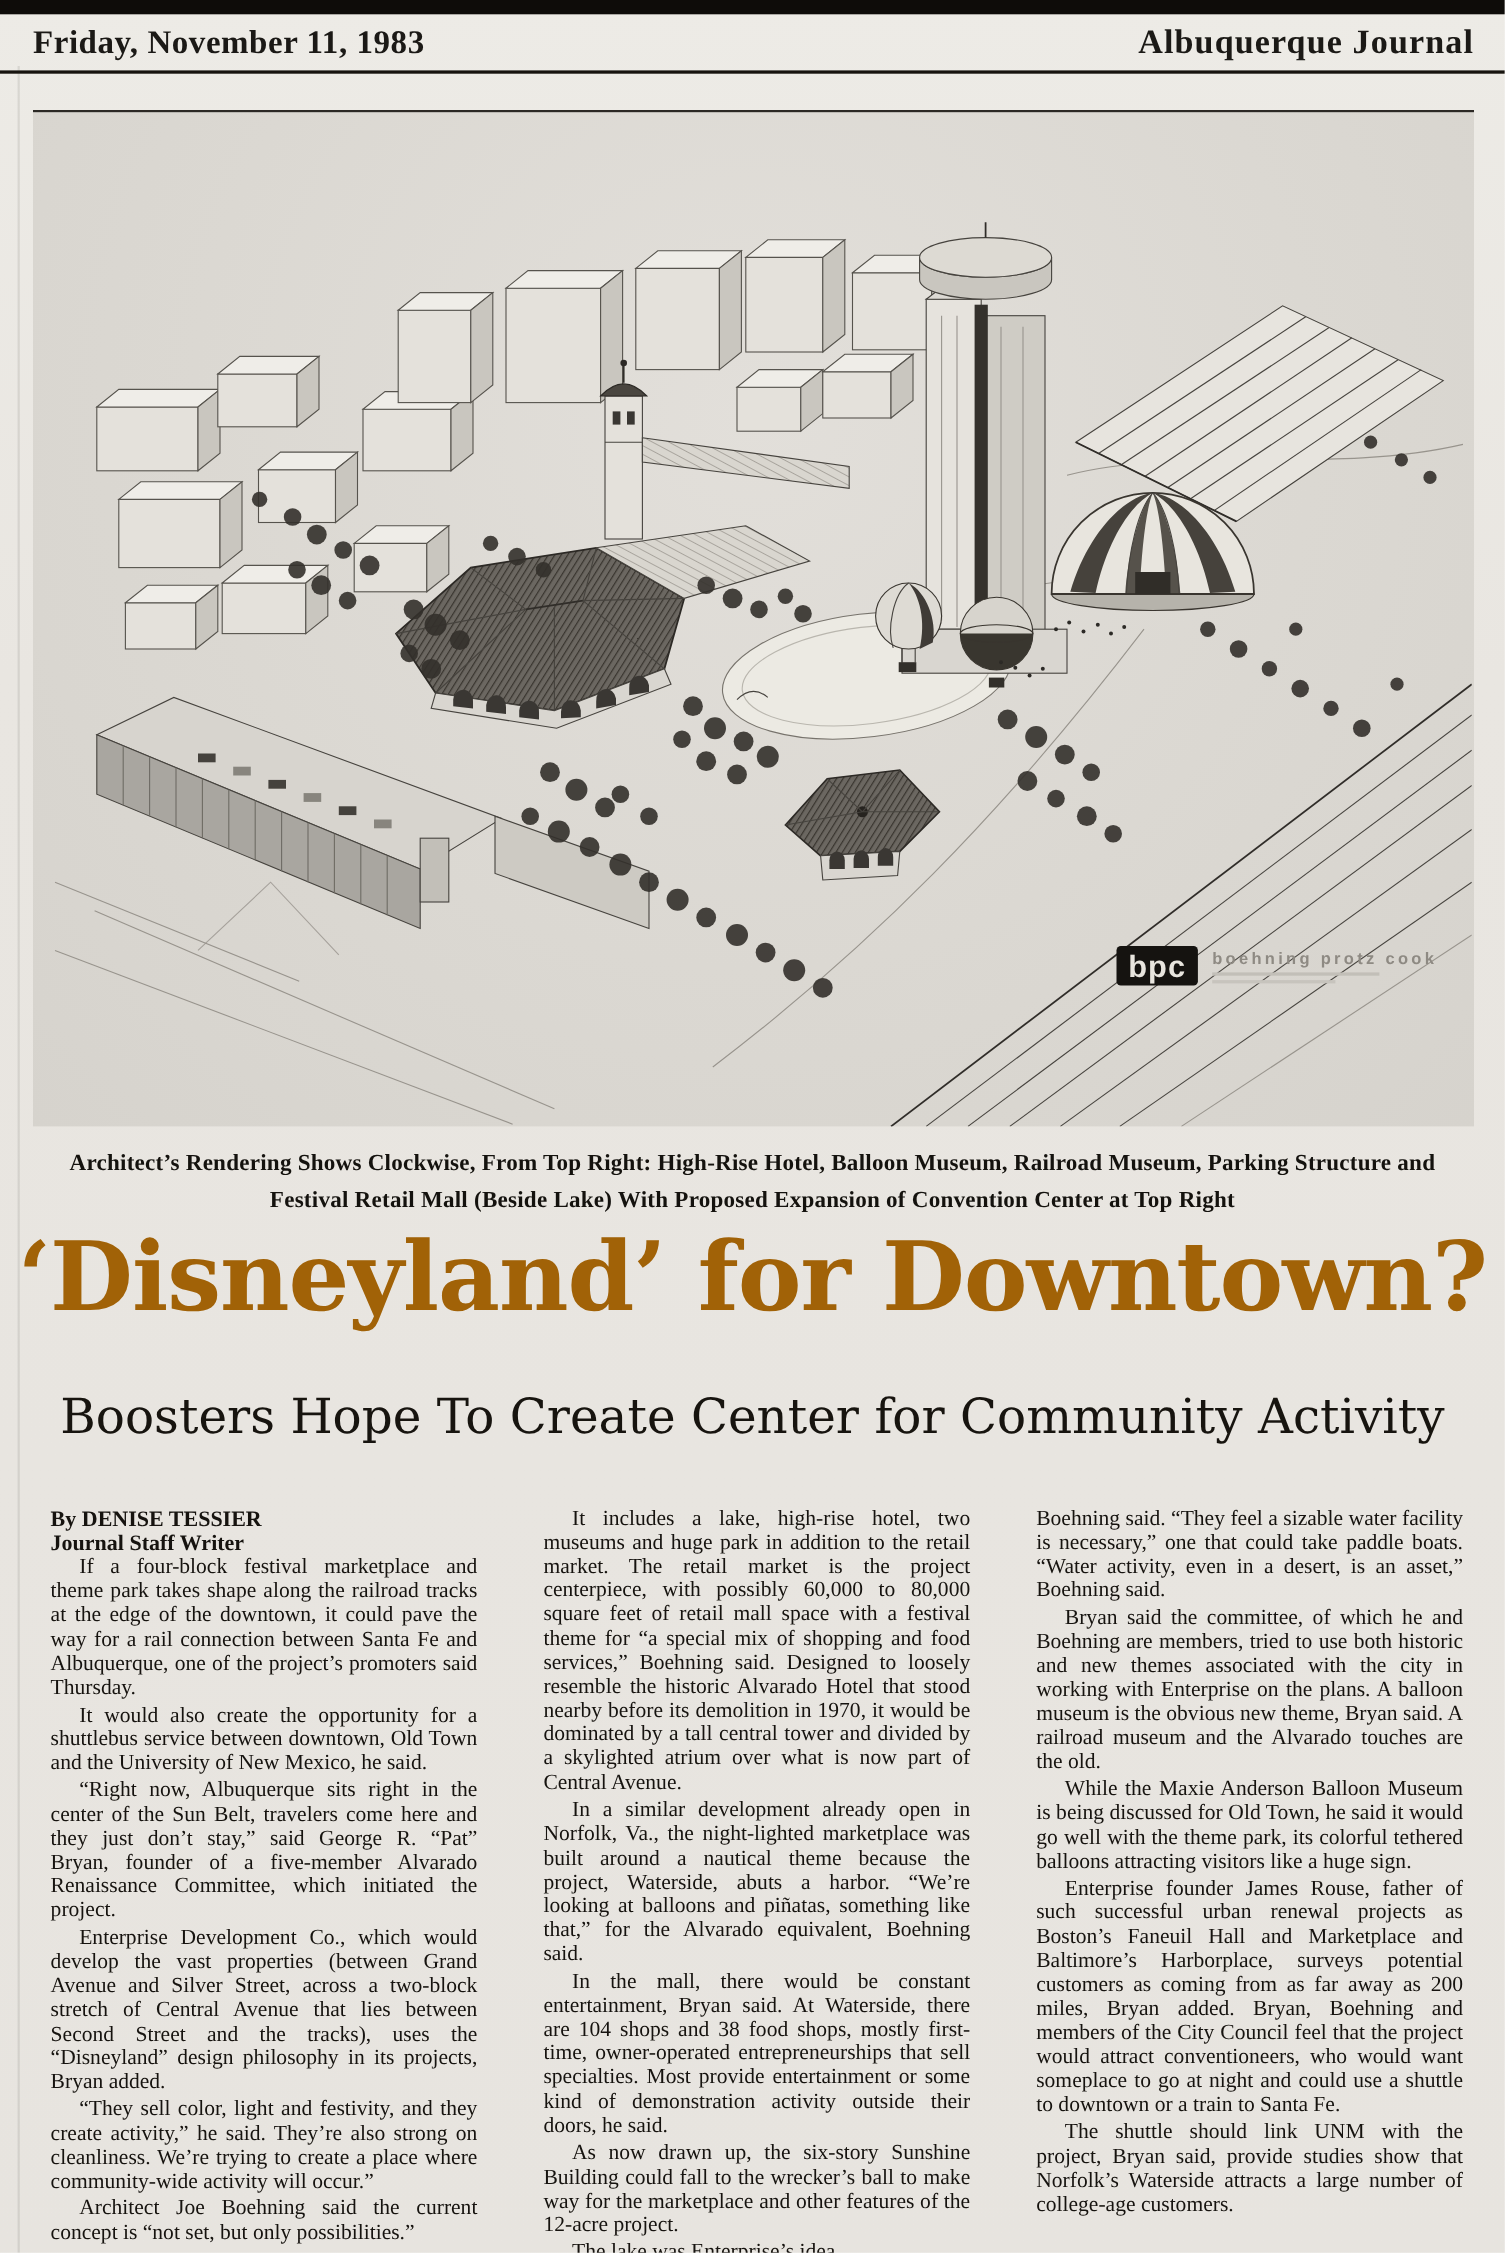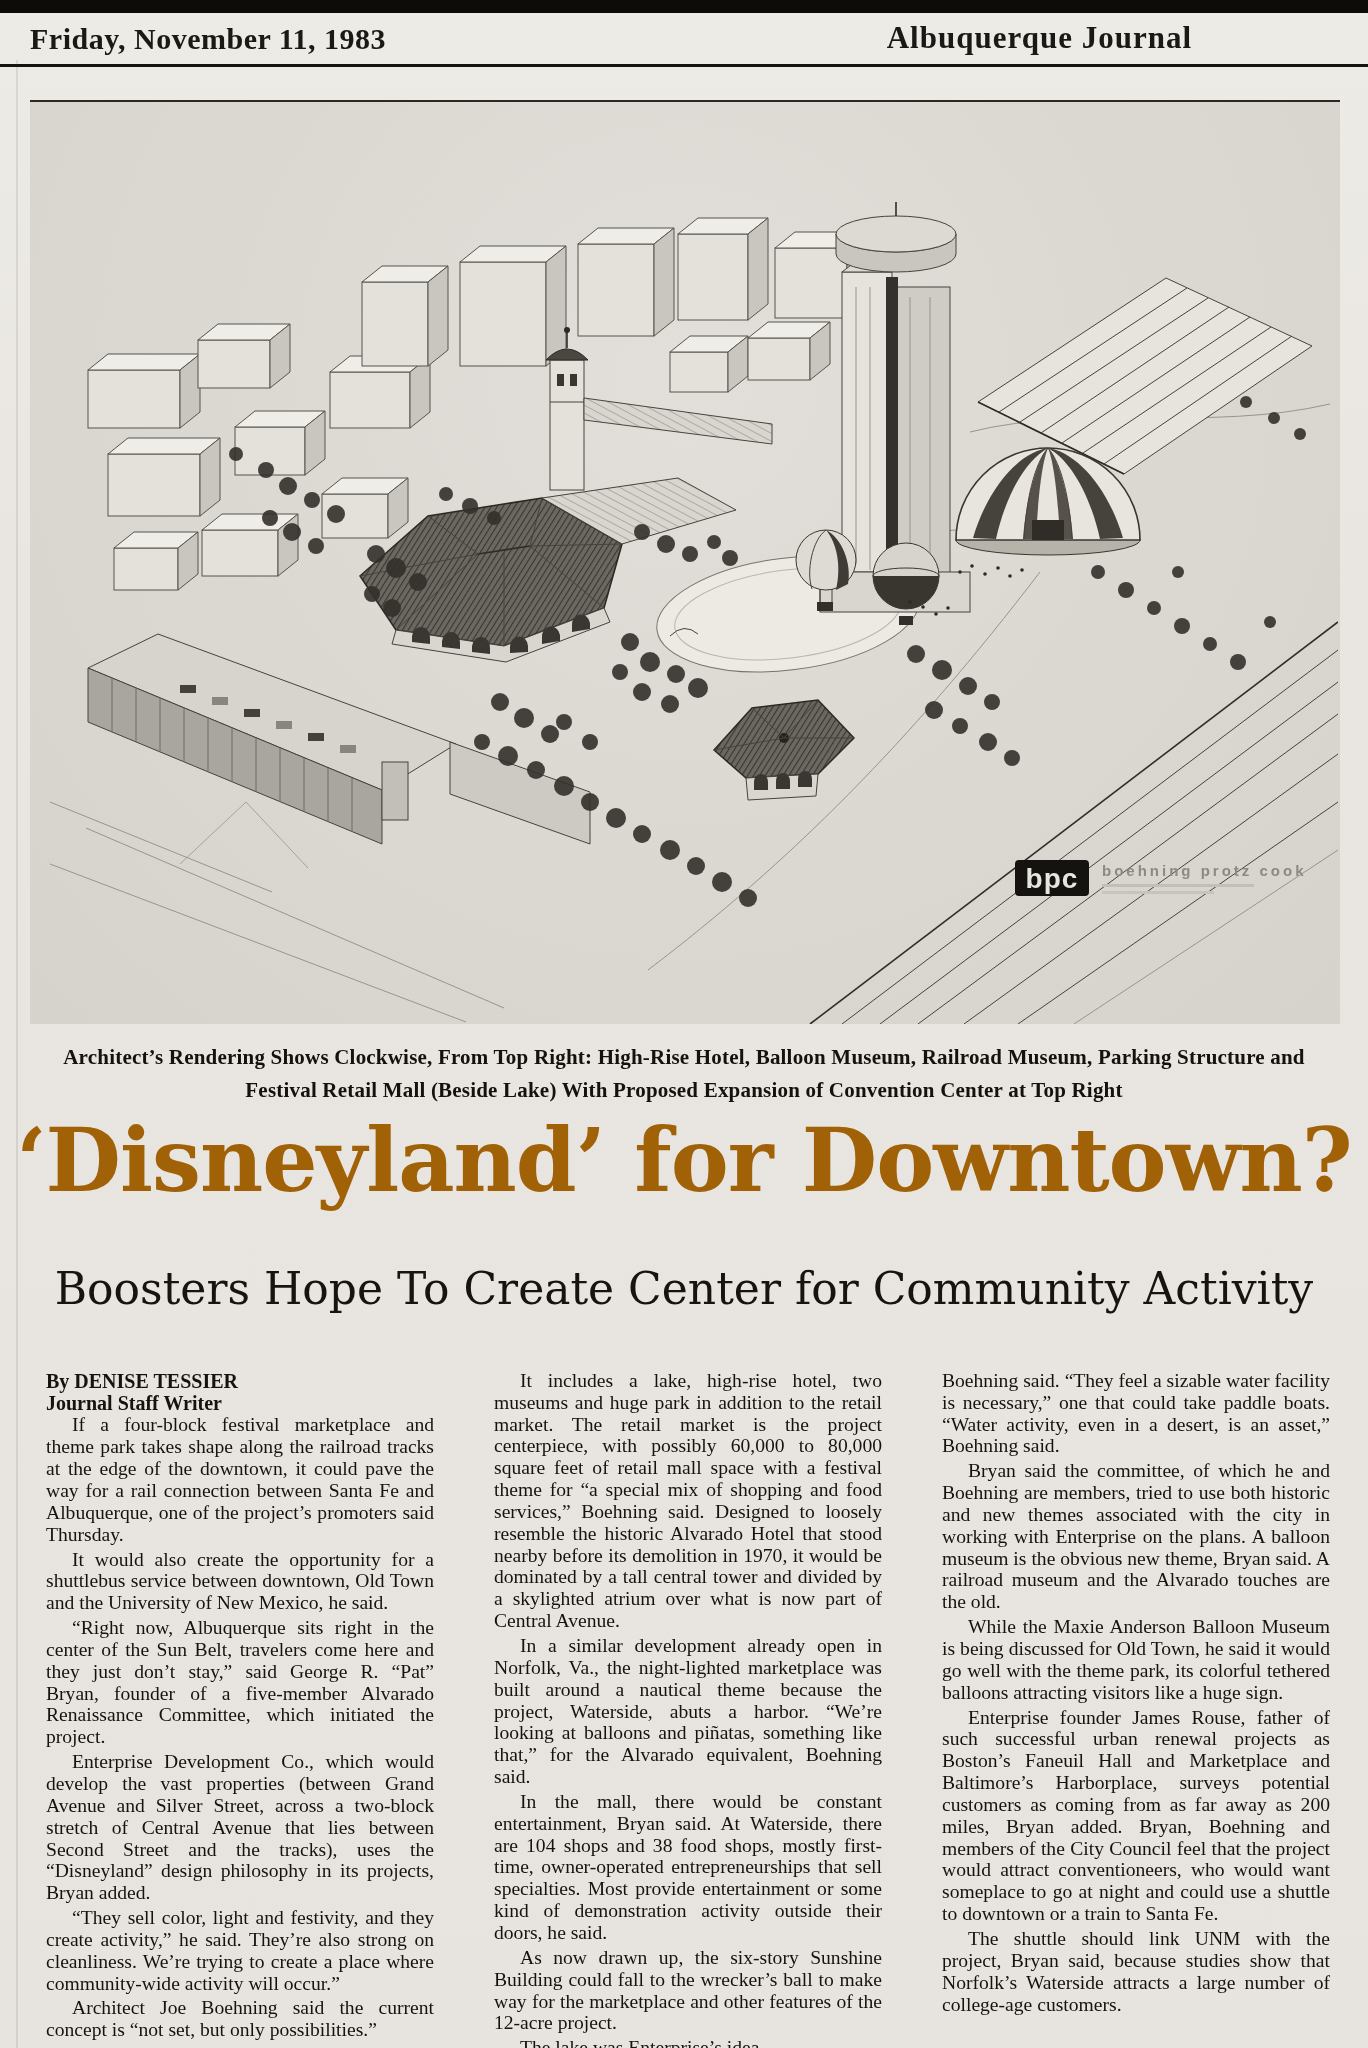--- a/index.html
+++ b/index.html
@@ -6,21 +6,21 @@
   body{
     width:1368px;height:2048px;overflow:hidden;position:relative;
     background:linear-gradient(180deg,#edebe6 0%,#e9e6e1 30%,#e7e4df 100%);
     font-family:"Liberation Serif",serif;color:#1b1916;
     -webkit-font-smoothing:antialiased;
   }
   .fold-line{position:absolute;left:16px;top:60px;bottom:0;width:2px;background:rgba(40,36,30,.10);}
   .topbar{height:13px;background:#0e0c09;}
   .masthead{display:flex;align-items:flex-end;padding:7px 28px 6px 30px;}
   .m-date{font-size:30px;font-weight:bold;letter-spacing:.5px;}
-  .m-paper{font-size:31px;font-weight:bold;letter-spacing:1px;margin-left:auto;margin-right:148px;}
+  .m-paper{font-size:31px;font-weight:bold;letter-spacing:1px;margin-left:auto;}
   .rule{border-top:3px solid #17140f;margin:2px 0 0 0;}
   
   .figure{
     position:relative;margin:33px 28px 0 30px;height:922px;
     border-top:2px solid #2c2925;
     background:
       radial-gradient(ellipse at 50% 30%, #e2dfda 0%, #dbd8d2 55%, #d6d3cd 100%);
     padding-left: 12px;
   }
   .figure svg{position:absolute;inset:0;}
@@ -437,16 +437,16 @@
         <p data-name="article-paragraph">As now drawn up, the six-story Sunshine Building could fall to the wrecker’s ball to make way for the marketplace and other features of the 12-acre project.</p>
         <p data-name="article-paragraph">The lake was Enterprise’s idea,</p>
       </div>
   </div>
   <div class="col" data-name="article-column-3">
     <div data-name="column-3-paragraphs">
         <p data-name="article-paragraph">Boehning said. “They feel a sizable water facility is necessary,” one that could take paddle boats. “Water activity, even in a desert, is an asset,” Boehning said.</p>
         <p data-name="article-paragraph">Bryan said the committee, of which he and Boehning are members, tried to use both historic and new themes associated with the city in working with Enterprise on the plans. A balloon museum is the obvious new theme, Bryan said. A railroad museum and the Alvarado touches are the old.</p>
         <p data-name="article-paragraph">While the Maxie Anderson Balloon Museum is being discussed for Old Town, he said it would go well with the theme park, its colorful tethered balloons attracting visitors like a huge sign.</p>
         <p data-name="article-paragraph">Enterprise founder James Rouse, father of such successful urban renewal projects as Boston’s Faneuil Hall and Marketplace and Baltimore’s Harborplace, surveys potential customers as coming from as far away as 200 miles, Bryan added. Bryan, Boehning and members of the City Council feel that the project would attract conventioneers, who would want someplace to go at night and could use a shuttle to downtown or a train to Santa Fe.</p>
-        <p data-name="article-paragraph">The shuttle should link UNM with the project, Bryan said, because studies show that Norfolk’s Waterside attracts a large number of college-age customers.</p>
+        <p data-name="article-paragraph">The shuttle should link UNM with the project, Bryan said, provide studies show that Norfolk’s Waterside attracts a large number of college-age customers.</p>
       </div>
   </div>
 </div>
 
 </body></html>

